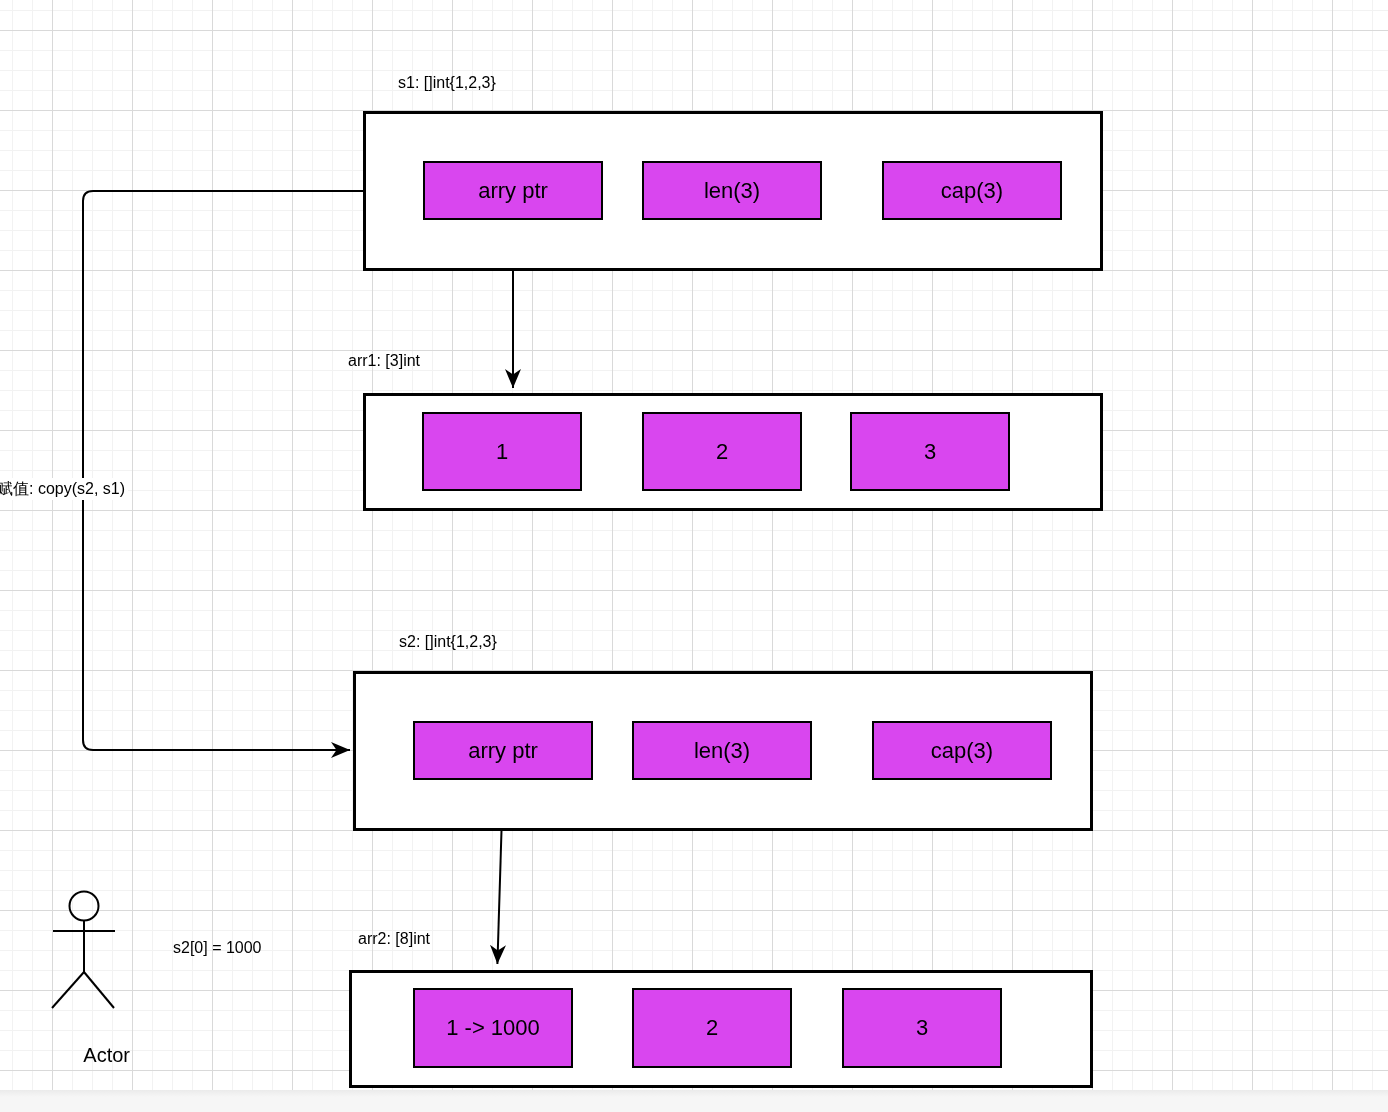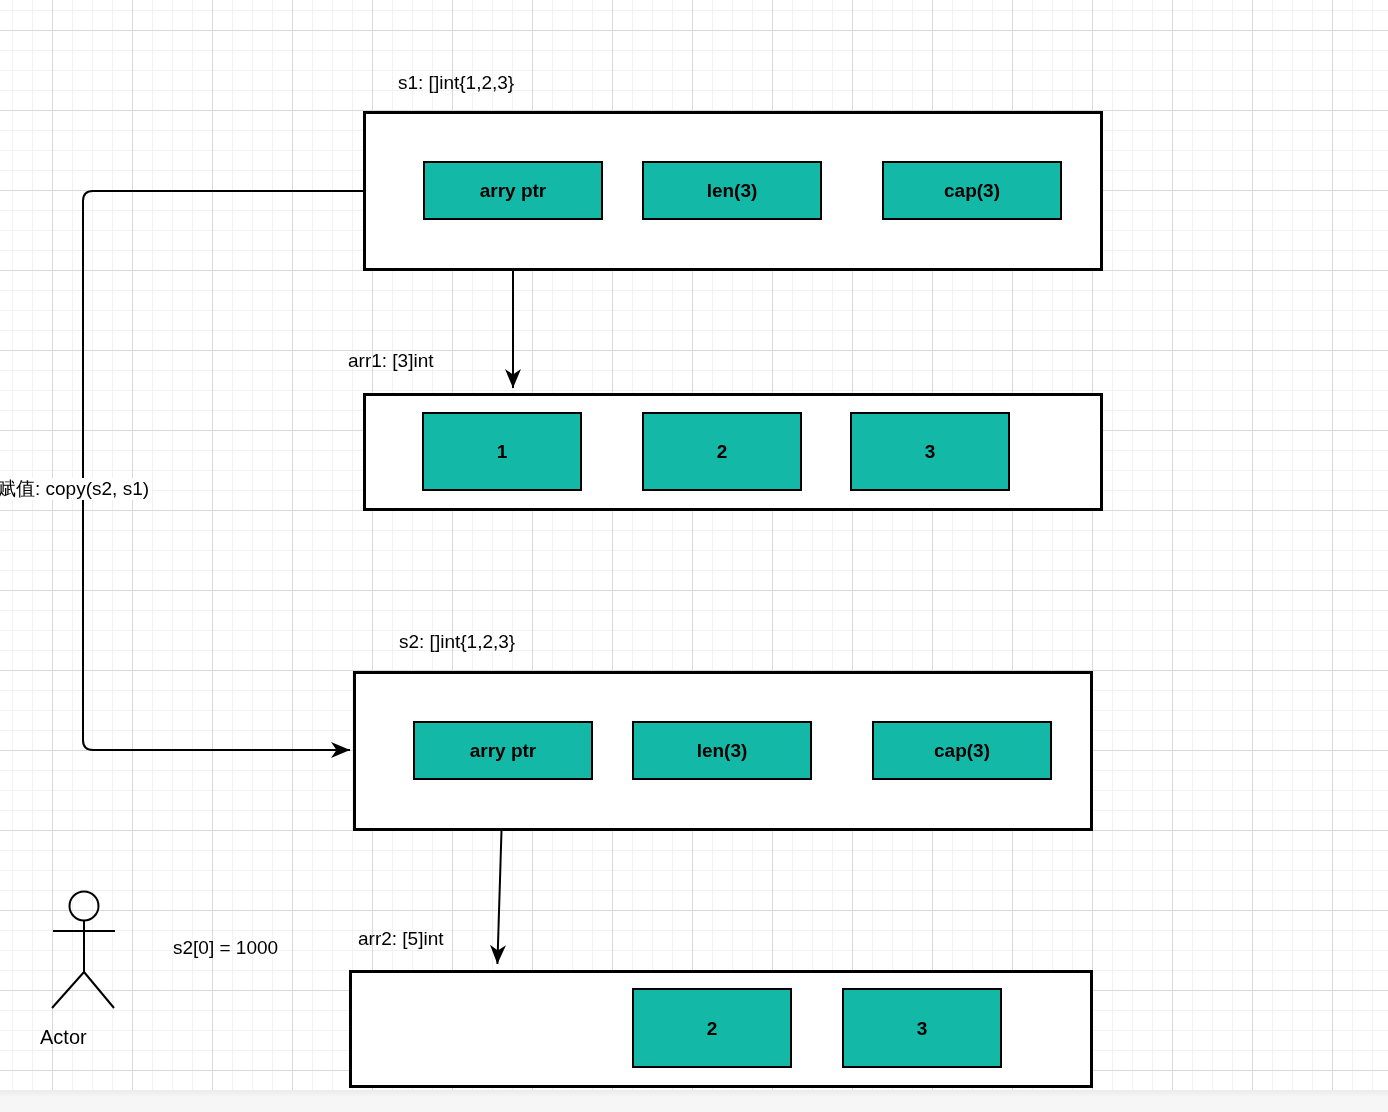--- a/index.html
+++ b/index.html
@@ -28,35 +28,35 @@
   #edges-svg{position:absolute;left:0;top:0;width:1388px;height:1090px;}
   .membox{
     position:absolute;
     border:3px solid #000;
     background:#ffffff;
     box-sizing:border-box;
   }
   .cell{
     position:absolute;
     border:2px solid #000;
-    background:#14b8a6;
+    background:#d946ef;
     box-sizing:border-box;
     display:flex;align-items:center;justify-content:center;
-    font-size:19px;line-height:1;white-space:nowrap;font-weight:bold;
+    font-size:22px;line-height:1;white-space:nowrap;
   }
   .dlabel{
     position:absolute;
-    font-size:19px;line-height:22px;white-space:nowrap;
+    font-size:16px;line-height:22px;white-space:nowrap;
   }
   .edge-label{
     background:#ffffff;
     padding:0 3px;
   }
   .actor-label{
-    width:90px;text-align:left;font-size:20px;
+    width:90px;text-align:right;font-size:20px;margin-top:18px;
   }
 </style>
 </head>
 <body>
 
 <div id="stage">
   <div id="canvas"></div>
 
   <svg id="edges-svg" viewBox="0 0 1388 1090" xmlns="http://www.w3.org/2000/svg">
     <defs>
@@ -97,23 +97,24 @@
   <div class="dlabel edge-label" style="left:-6px;top:478px;">赋值: copy(s2, s1)</div>
 
   <div class="dlabel" style="left:388px;top:631px;margin-left:11px;">s2: []int{1,2,3}</div>
   <div class="membox" style="left:353px;top:671px;width:740px;height:160px;">
     <div class="cell" style="left:57px;top:47px;width:180px;height:59px;">arry ptr</div>
     <div class="cell" style="left:276px;top:47px;width:180px;height:59px;">len(3)</div>
     <div class="cell" style="left:516px;top:47px;width:180px;height:59px;">cap(3)</div>
   </div>
 
   <div class="dlabel" style="left:173px;top:937px;">s2[0] = 1000</div>
-  <div class="dlabel" style="left:358px;top:928px;">arr2: [5]int</div>
+  <div class="dlabel" style="left:358px;top:928px;">arr2: [8]int</div>
 
   <div class="membox" style="left:349px;top:970px;width:744px;height:118px;">
+    <div class="cell" style="left:61px;top:15px;width:160px;height:80px;">1 -&gt; 1000</div>
     <div class="cell" style="left:280px;top:15px;width:160px;height:80px;">2</div>
     <div class="cell" style="left:490px;top:15px;width:160px;height:80px;">3</div>
   </div>
 
   <div class="dlabel actor-label" style="left:40px;top:1026px;">Actor</div>
 
   <div id="page-edge"></div>
 </div>
 
 </body></html>

